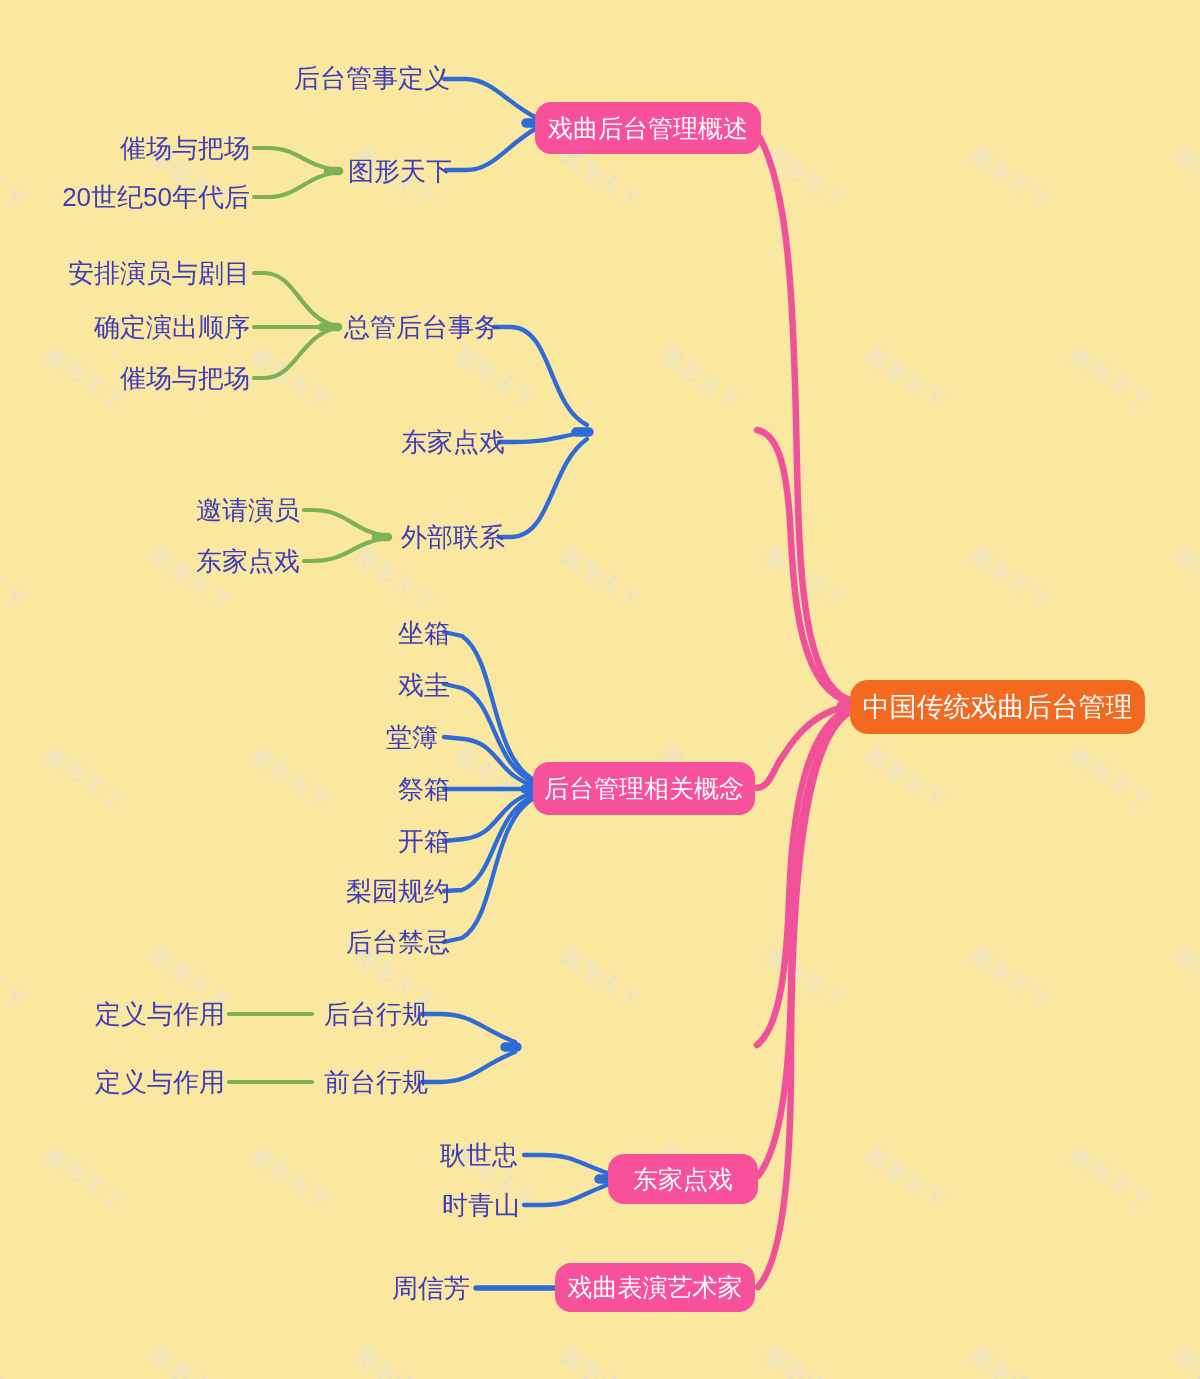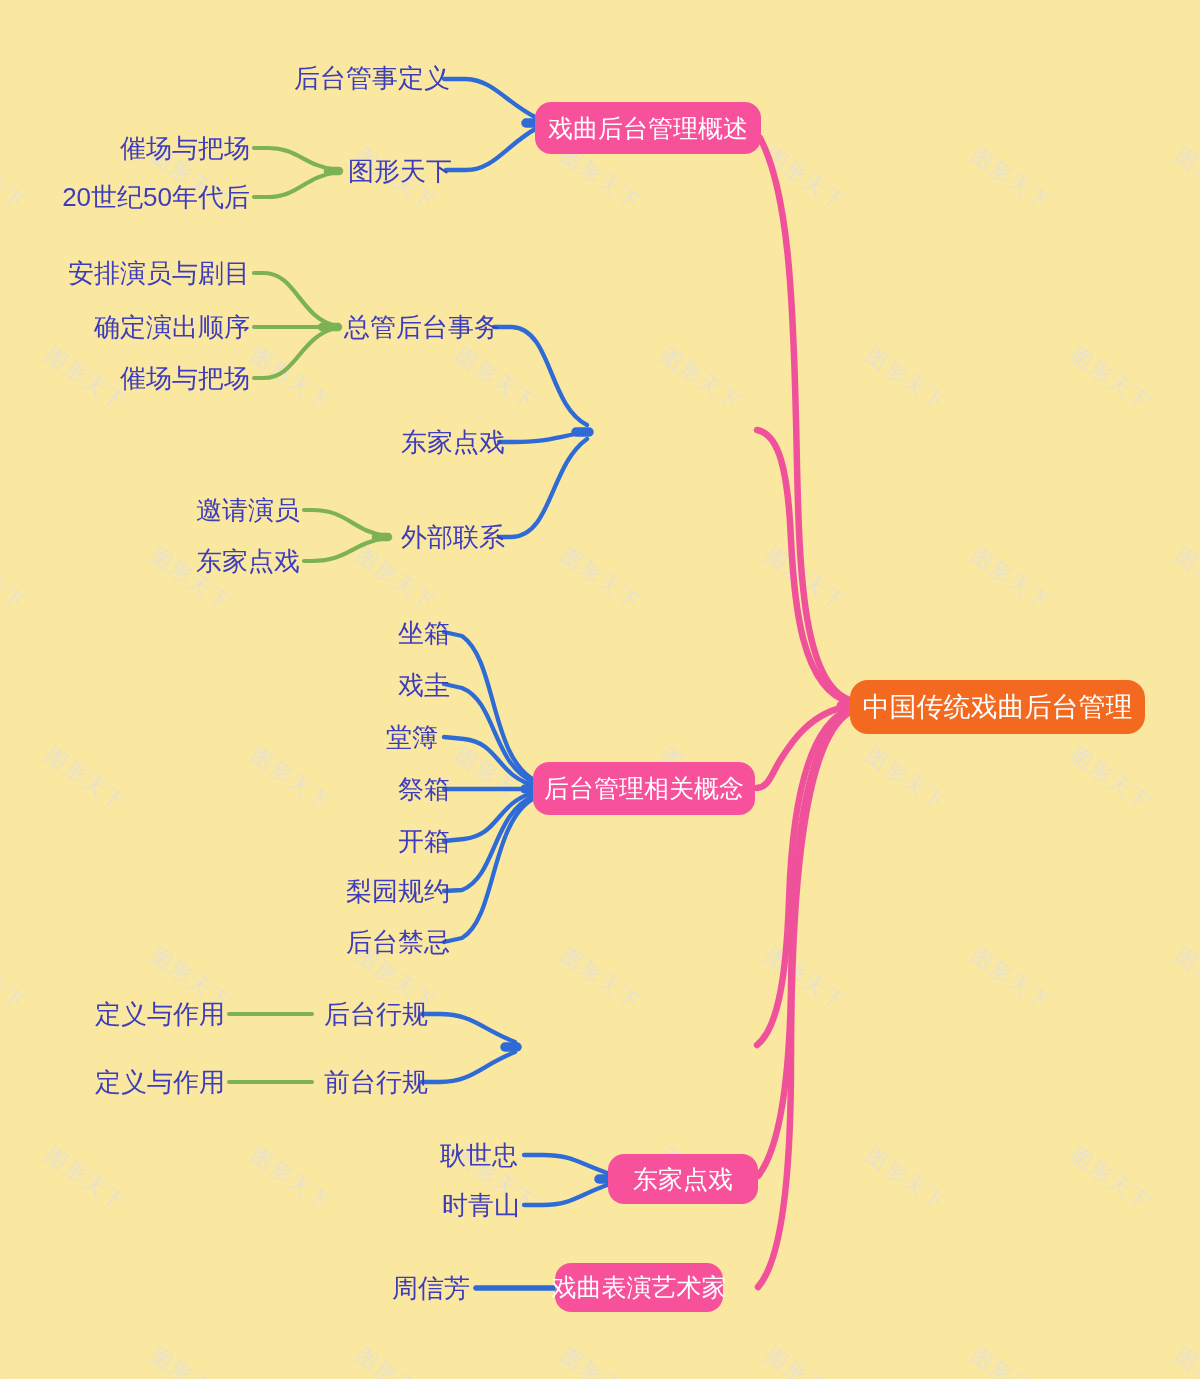--- a/index.html
+++ b/index.html
@@ -170,21 +170,21 @@
       <path class="green" d="M 312 1014 L 229 1014"></path>
       <path class="green" d="M 312 1082 L 229 1082"></path>
     </g>
   </svg>
 
   <div class="root-topic" style="left:850px;top:680px;width:295px;height:54px">中国传统戏曲后台管理</div>
 
   <div class="topic" style="left:535px;top:102px;width:226px;height:52px">戏曲后台管理概述</div>
   <div class="topic" style="left:533px;top:762px;width:222px;height:53px">后台管理相关概念</div>
   <div class="topic" style="left:608px;top:1154px;width:150px;height:50px">东家点戏</div>
-  <div class="topic" style="left:555px;top:1263px;width:168px;height:49px">戏曲表演艺术家</div>
+  <div class="topic" style="left:555px;top:1263px;width:200px;height:49px">戏曲表演艺术家</div>
 
   <div class="lbl" style="right:750px;top:62px">后台管事定义</div>
   <div class="lbl" style="right:748px;top:155px">图形天下</div>
   <div class="lbl" style="right:950px;top:132px">催场与把场</div>
   <div class="lbl" style="right:950px;top:181px">20世纪50年代后</div>
 
   <div class="lbl" style="right:700px;top:311px">总管后台事务</div>
   <div class="lbl" style="right:950px;top:257px">安排演员与剧目</div>
   <div class="lbl" style="right:950px;top:311px">确定演出顺序</div>
   <div class="lbl" style="right:950px;top:362px">催场与把场</div>

